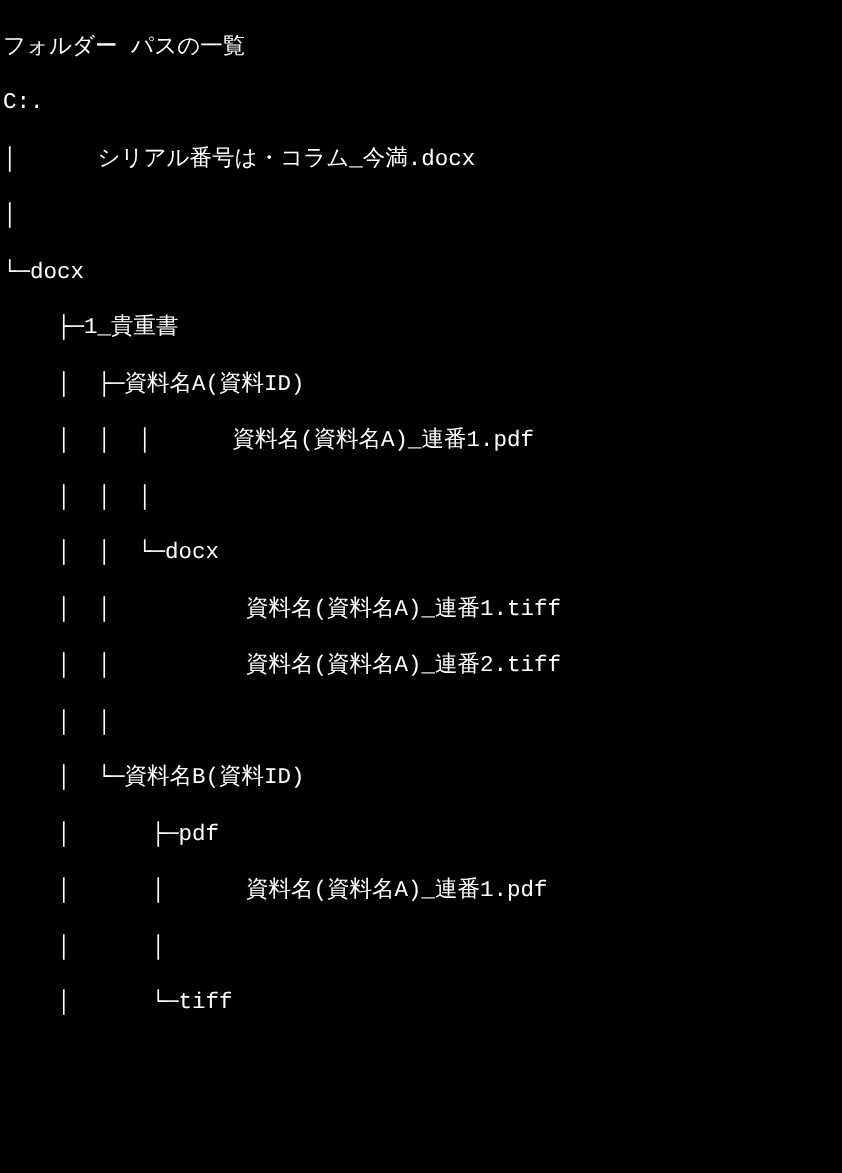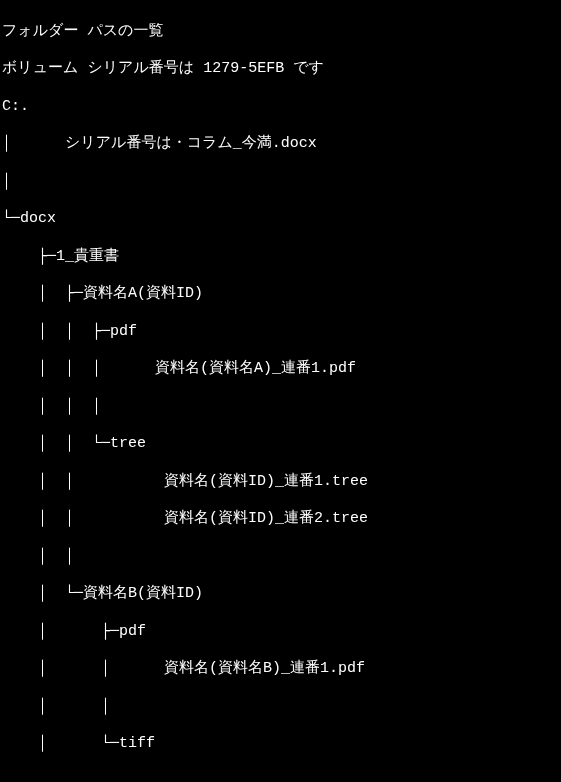--- a/index.html
+++ b/index.html
@@ -18,37 +18,35 @@
   }
   .line {
     white-space: pre;
   }
 </style>
 </head>
 <body>
 
 <div class="terminal">
 <div class="line">フォルダー パスの一覧</div>
-<div class="line">ボリューム シリアル番号は 1279-5EFB です</div>
 <div class="line">C:.</div>
 <div class="line">│      シリアル番号は・コラム_今満.docx</div>
 <div class="line">│</div>
 <div class="line">└─docx</div>
 <div class="line">    ├─1_貴重書</div>
 <div class="line">    │  ├─資料名A(資料ID)</div>
-<div class="line">    │  │  ├─pdf</div>
 <div class="line">    │  │  │      資料名(資料名A)_連番1.pdf</div>
 <div class="line">    │  │  │</div>
-<div class="line">    │  │  └─tree</div>
-<div class="line">    │  │          資料名(資料ID)_連番1.tree</div>
-<div class="line">    │  │          資料名(資料ID)_連番2.tree</div>
+<div class="line">    │  │  └─docx</div>
+<div class="line">    │  │          資料名(資料名A)_連番1.tiff</div>
+<div class="line">    │  │          資料名(資料名A)_連番2.tiff</div>
 <div class="line">    │  │</div>
 <div class="line">    │  └─資料名B(資料ID)</div>
 <div class="line">    │      ├─pdf</div>
-<div class="line">    │      │      資料名(資料名B)_連番1.pdf</div>
+<div class="line">    │      │      資料名(資料名A)_連番1.pdf</div>
 <div class="line">    │      │</div>
 <div class="line">    │      └─tiff</div>
 
 
 
 
 
 
 
 

